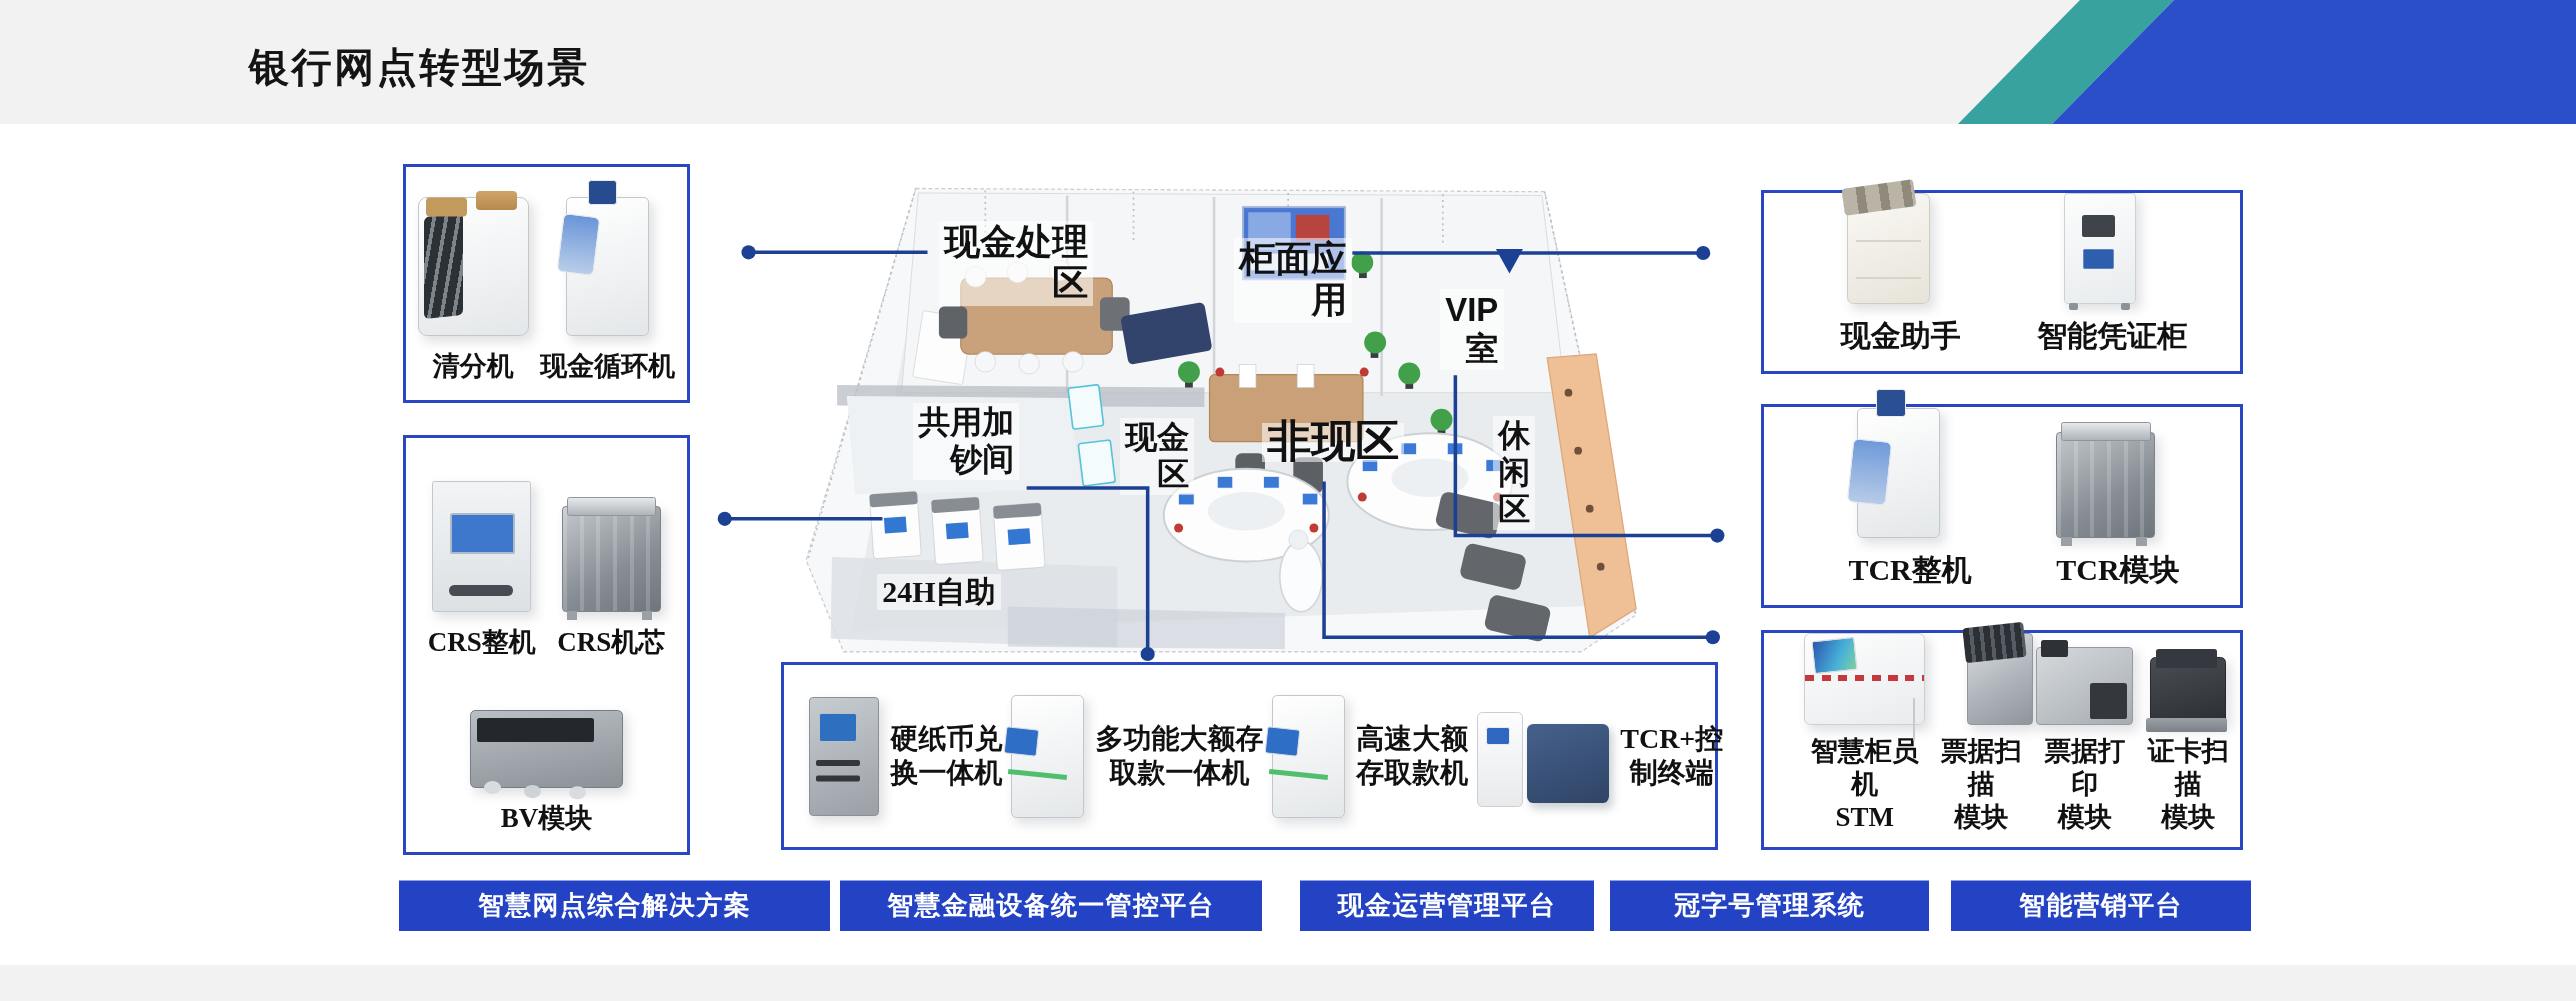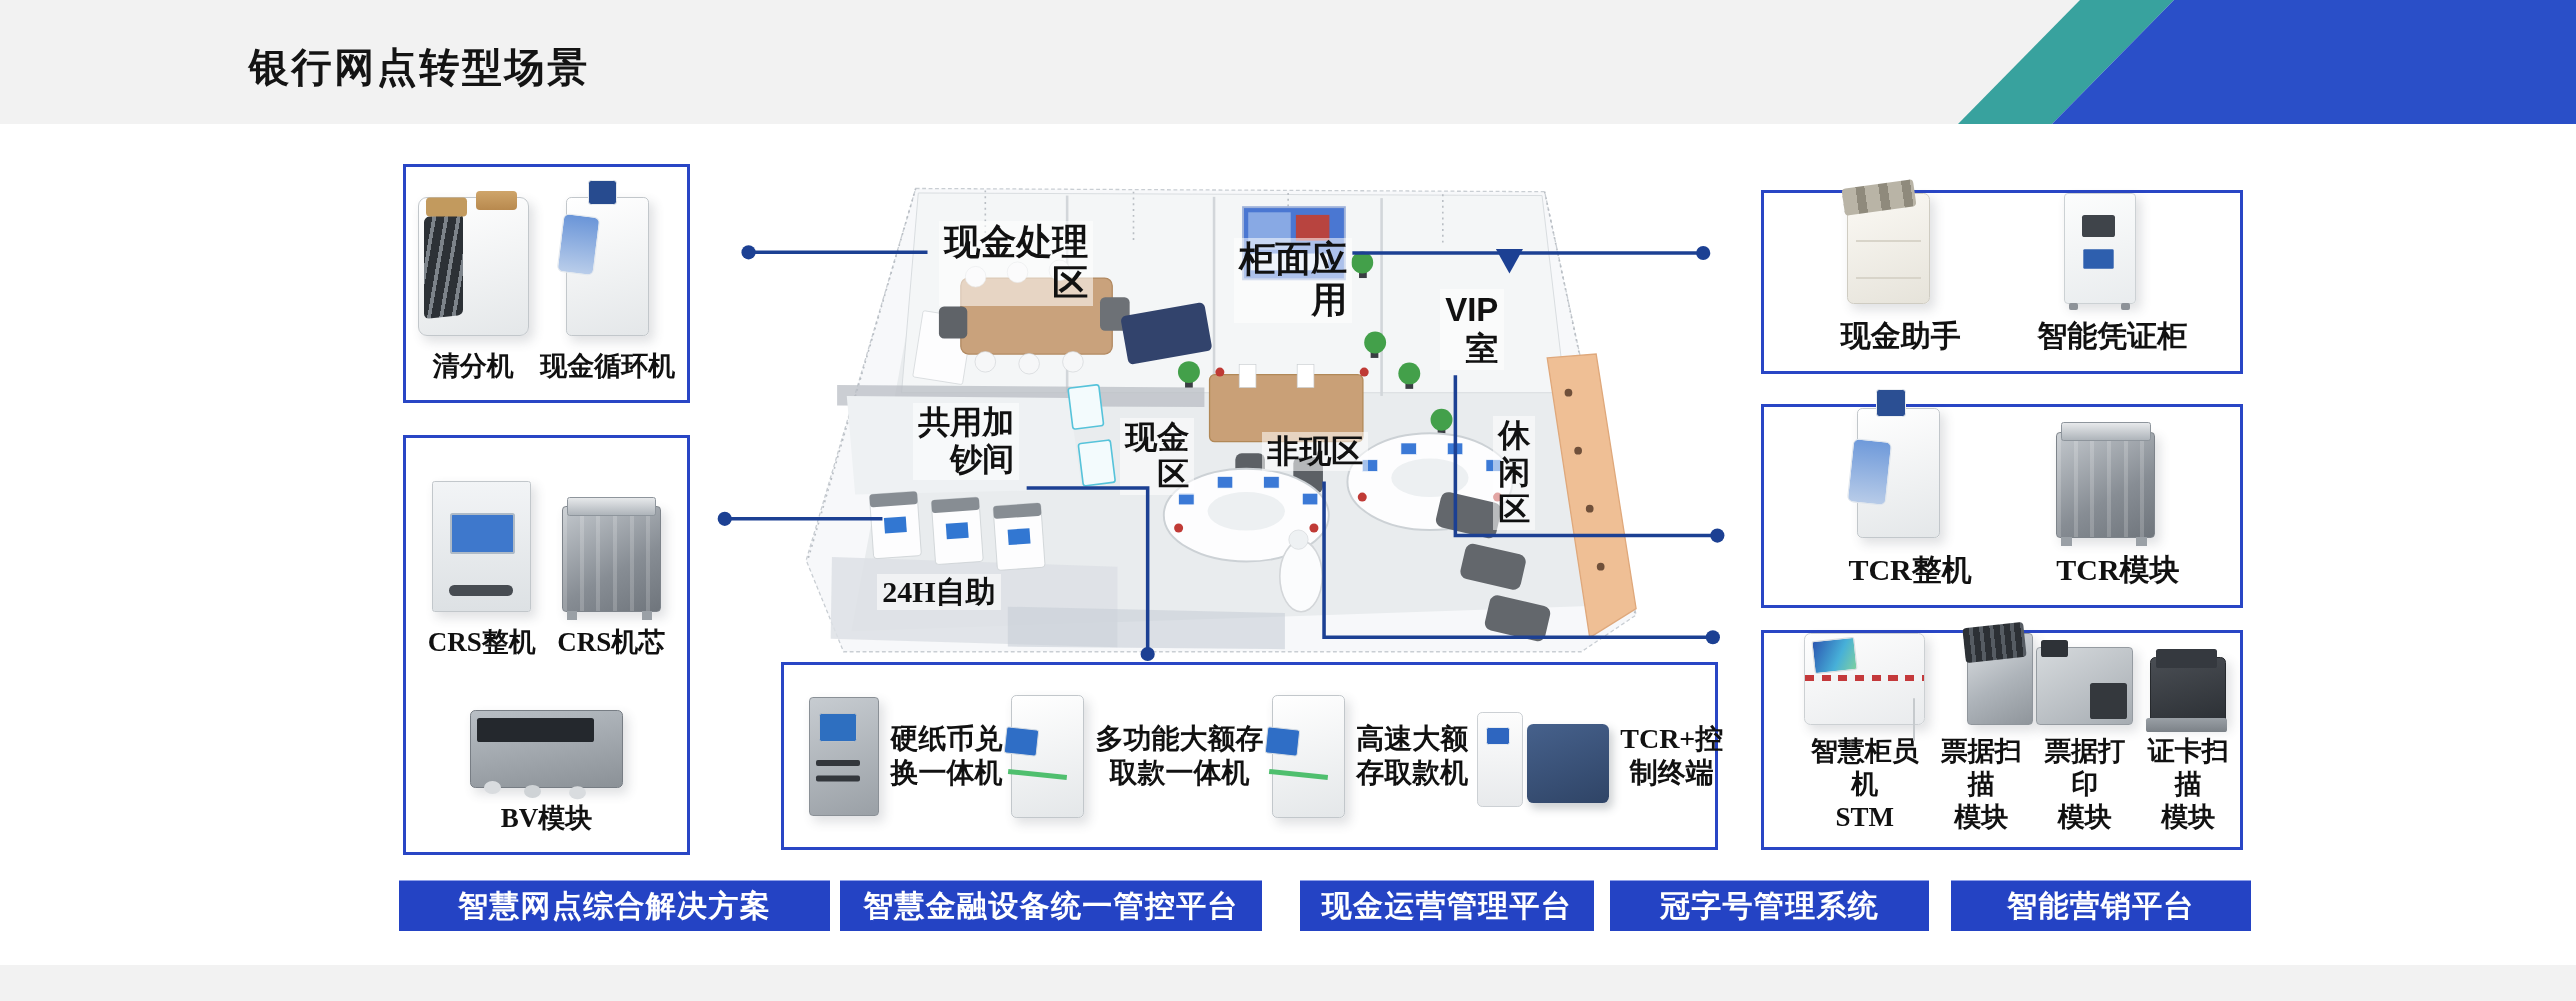--- a/index.html
+++ b/index.html
@@ -28,21 +28,21 @@
   #box-left-mid{left:403px;top:435px;width:287px;height:420px;display:flex;flex-direction:column;}
   #box-left-mid .row1{flex:1.35;display:flex;justify-content:space-evenly;}
   #box-left-mid .row2{flex:1;display:flex;justify-content:center;}
   #box-right-top{left:1761px;top:190px;width:482px;height:184px;}
   #box-right-mid{left:1761px;top:404px;width:482px;height:204px;}
   #box-right-bot{left:1761px;top:630px;width:482px;height:220px;}
   #box-bottom{left:781px;top:662px;width:937px;height:188px;}
   #box-bottom .cells{padding:0 16.7px;}
   
   .btn{position:absolute;top:880px;height:50px;background:#2443c4;color:#fff;z-index:3;
-       font-size:30px;font-weight:700;line-height:50px;text-align:center;letter-spacing:1.3px;
+       font-size:26px;font-weight:700;line-height:50px;text-align:center;letter-spacing:1.3px;
        border-top:1.3px solid #8fa0e8;white-space:nowrap;}
   
   #connectors{position:absolute;left:0;top:0;width:2576px;height:1001px;z-index:2;pointer-events:none;}
   
   #floorplan{position:absolute;left:792px;top:180px;width:857px;height:477px;z-index:1;}
   #floorplan svg{position:absolute;left:0;top:0;}
   .zl{position:absolute;background:rgba(255,255,255,.55);color:#111;font-weight:700;
       white-space:pre-line;padding:1.3px 5.2px;z-index:2;text-align:right;}
   
   .mx{position:relative;background:linear-gradient(165deg,#ffffff,#e4e7e9);
@@ -276,21 +276,21 @@
     <div class="zl" style="left:147px;top:41px;font-size:36px;line-height:41px;">现金处理
 区</div>
     <div class="zl" style="left:442px;top:58px;font-size:36px;line-height:41px;">柜面应
 用</div>
     <div class="zl" style="left:648px;top:109px;font-size:33px;line-height:39px;font-family:Liberation Sans, sans-serif;">VIP
 室</div>
     <div class="zl" style="left:121px;top:223px;font-size:32px;line-height:37px;">共用加
 钞间</div>
     <div class="zl" style="left:328px;top:238px;font-size:32px;line-height:37px;">现金
 区</div>
-    <div class="zl" style="left:470px;top:252px;font-size:32px;line-height:36px;">非现区</div>
+    <div class="zl" style="left:470px;top:243px;font-size:44px;line-height:36px;">非现区</div>
     <div class="zl" style="left:701px;top:236px;font-size:32px;line-height:37px;">休
 闲
 区</div>
     <div class="zl" style="left:85px;top:394px;font-size:30px;line-height:33px;">24H自助</div>
   </div>
 
   <svg id="connectors" viewBox="0 0 4000 1555">
     <g stroke="#1c4093" stroke-width="5.5" fill="none">
       <line x1="1162" y1="392" x2="1440" y2="392"></line>
       <line x1="2100" y1="393" x2="2645" y2="393"></line>

